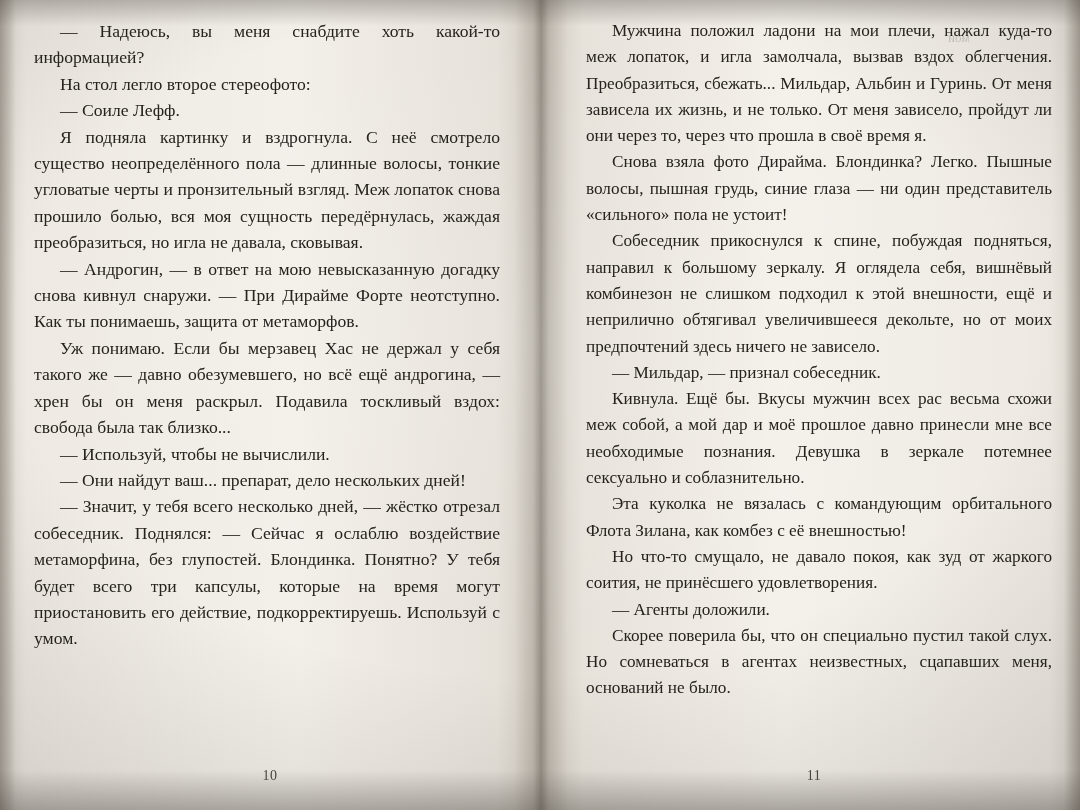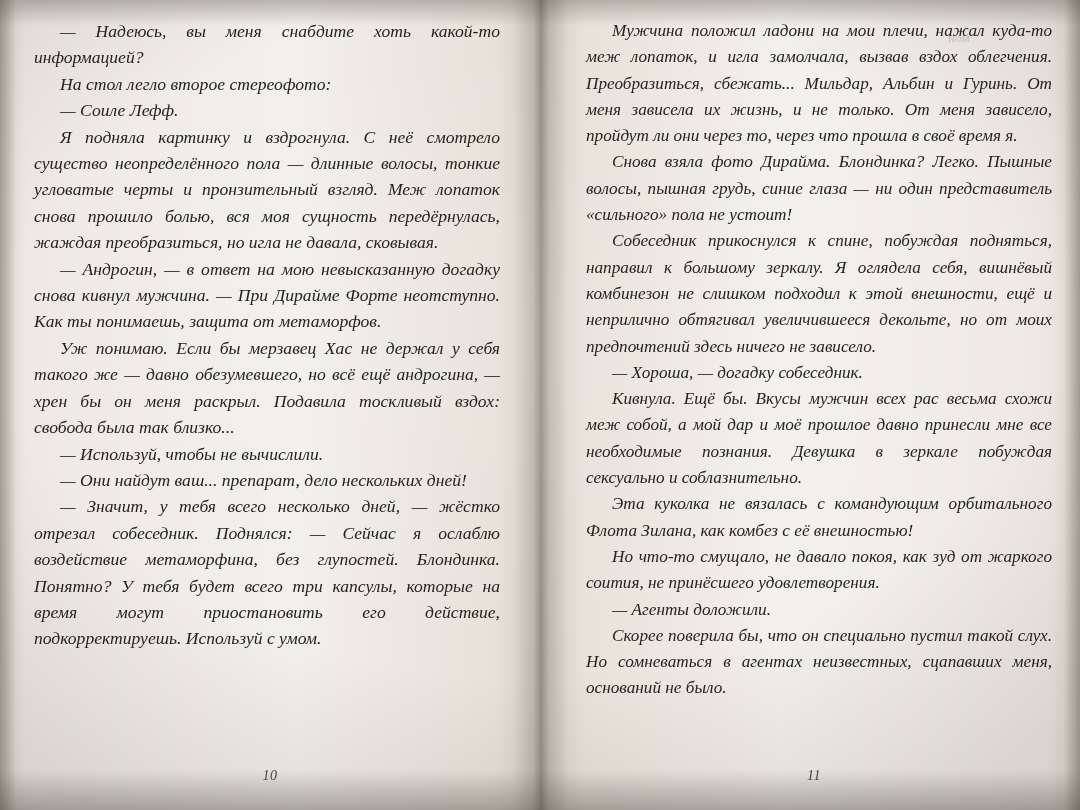--- a/index.html
+++ b/index.html
@@ -22,21 +22,20 @@
     background:
       radial-gradient(ellipse 120% 80% at 50% 40%, #f2efe9 0%, #ece8e1 48%, #ddd8cf 78%, #c9c3b9 100%);
   }
 
   
   .page {
     position: absolute;
     top: 0;
     height: 810px;
     box-sizing: border-box;
-    font-style: italic;
   }
   #page-left {
     left: 0;
     width: 540px;
     background: linear-gradient(to right, #d8d2c8 0px, #eeeae3 26px, #f3efe9 55%, #e6e1d9 92%, #cfc9bf 100%);
     padding: 18px 40px 0 34px;
   }
   #page-right {
     left: 540px;
     width: 540px;
@@ -142,37 +141,37 @@
 <body>
 
 <div id="book-spread">
 
   <div class="page" id="page-left">
     <div class="col">
       <p class="para">— Надеюсь, вы меня снабдите хоть какой-то информацией?</p>
       <p class="para">На стол легло второе стереофото:</p>
       <p class="para">— Соиле Лефф.</p>
       <p class="para">Я подняла картинку и вздрогнула. С неё смотрело существо неопределённого пола — длинные волосы, тонкие угловатые черты и пронзительный взгляд. Меж лопаток снова прошило болью, вся моя сущность передёрнулась, жаждая преобразиться, но игла не давала, сковывая.</p>
-      <p class="para">— Андрогин, — в ответ на мою невысказанную догадку снова кивнул мужчина. — При Дирайме Форте неотступно. Как ты понимаешь, защита от метаморфов.</p>
+      <p class="para">— Андрогин, — в ответ на мою невысказанную догадку снова кивнул снаружи. — При Дирайме Форте неотступно. Как ты понимаешь, защита от метаморфов.</p>
       <p class="para">Уж понимаю. Если бы мерзавец Хас не держал у себя такого же — давно обезумевшего, но всё ещё андрогина, — хрен бы он меня раскрыл. Подавила тоскливый вздох: свобода была так близко...</p>
       <p class="para">— Используй, чтобы не вычислили.</p>
       <p class="para">— Они найдут ваш... препарат, дело нескольких дней!</p>
       <p class="para">— Значит, у тебя всего несколько дней, — жёстко отрезал собеседник. Поднялся: — Сейчас я ослаблю воздействие метаморфина, без глупостей. Блондинка. Понятно? У тебя будет всего три капсулы, которые на время могут приостановить его действие, подкорректируешь. Используй с умом.</p>
     </div>
     <div class="folio">10</div>
     <div class="edge-left"></div>
   </div>
 
   <div class="page" id="page-right">
     <div class="col">
       <p class="para">Мужчина положил ладони на мои плечи, нажал куда-то меж лопаток, и игла замолчала, вызвав вздох облегчения. Преобразиться, сбежать... Мильдар, Альбин и Гуринь. От меня зависела их жизнь, и не только. От меня зависело, пройдут ли они через то, через что прошла в своё время я.</p>
       <p class="para">Снова взяла фото Дирайма. Блондинка? Легко. Пышные волосы, пышная грудь, синие глаза — ни один представитель «сильного» пола не устоит!</p>
       <p class="para">Собеседник прикоснулся к спине, побуждая подняться, направил к большому зеркалу. Я оглядела себя, вишнёвый комбинезон не слишком подходил к этой внешности, ещё и неприлично обтягивал увеличившееся декольте, но от моих предпочтений здесь ничего не зависело.</p>
-      <p class="para">— Хороша, — догадку собеседник.</p>
-      <p class="para">Кивнула. Ещё бы. Вкусы мужчин всех рас весьма схожи меж собой, а мой дар и моё прошлое давно принесли мне все необходимые познания. Девушка в зеркале побуждая сексуально и соблазнительно.</p>
+      <p class="para">— Мильдар, — признал собеседник.</p>
+      <p class="para">Кивнула. Ещё бы. Вкусы мужчин всех рас весьма схожи меж собой, а мой дар и моё прошлое давно принесли мне все необходимые познания. Девушка в зеркале потемнее сексуально и соблазнительно.</p>
       <p class="para">Эта куколка не вязалась с командующим орбитального Флота Зилана, как комбез с её внешностью!</p>
       <p class="para">Но что-то смущало, не давало покоя, как зуд от жаркого соития, не принёсшего удовлетворения.</p>
       <p class="para">— Агенты доложили.</p>
       <p class="para">Скорее поверила бы, что он специально пустил такой слух. Но сомневаться в агентах неизвестных, сцапавших меня, оснований не было.</p>
     </div>
     <div class="folio">11</div>
     <div class="edge-right"></div>
   </div>
 
   <div id="showthrough">мои</div>

